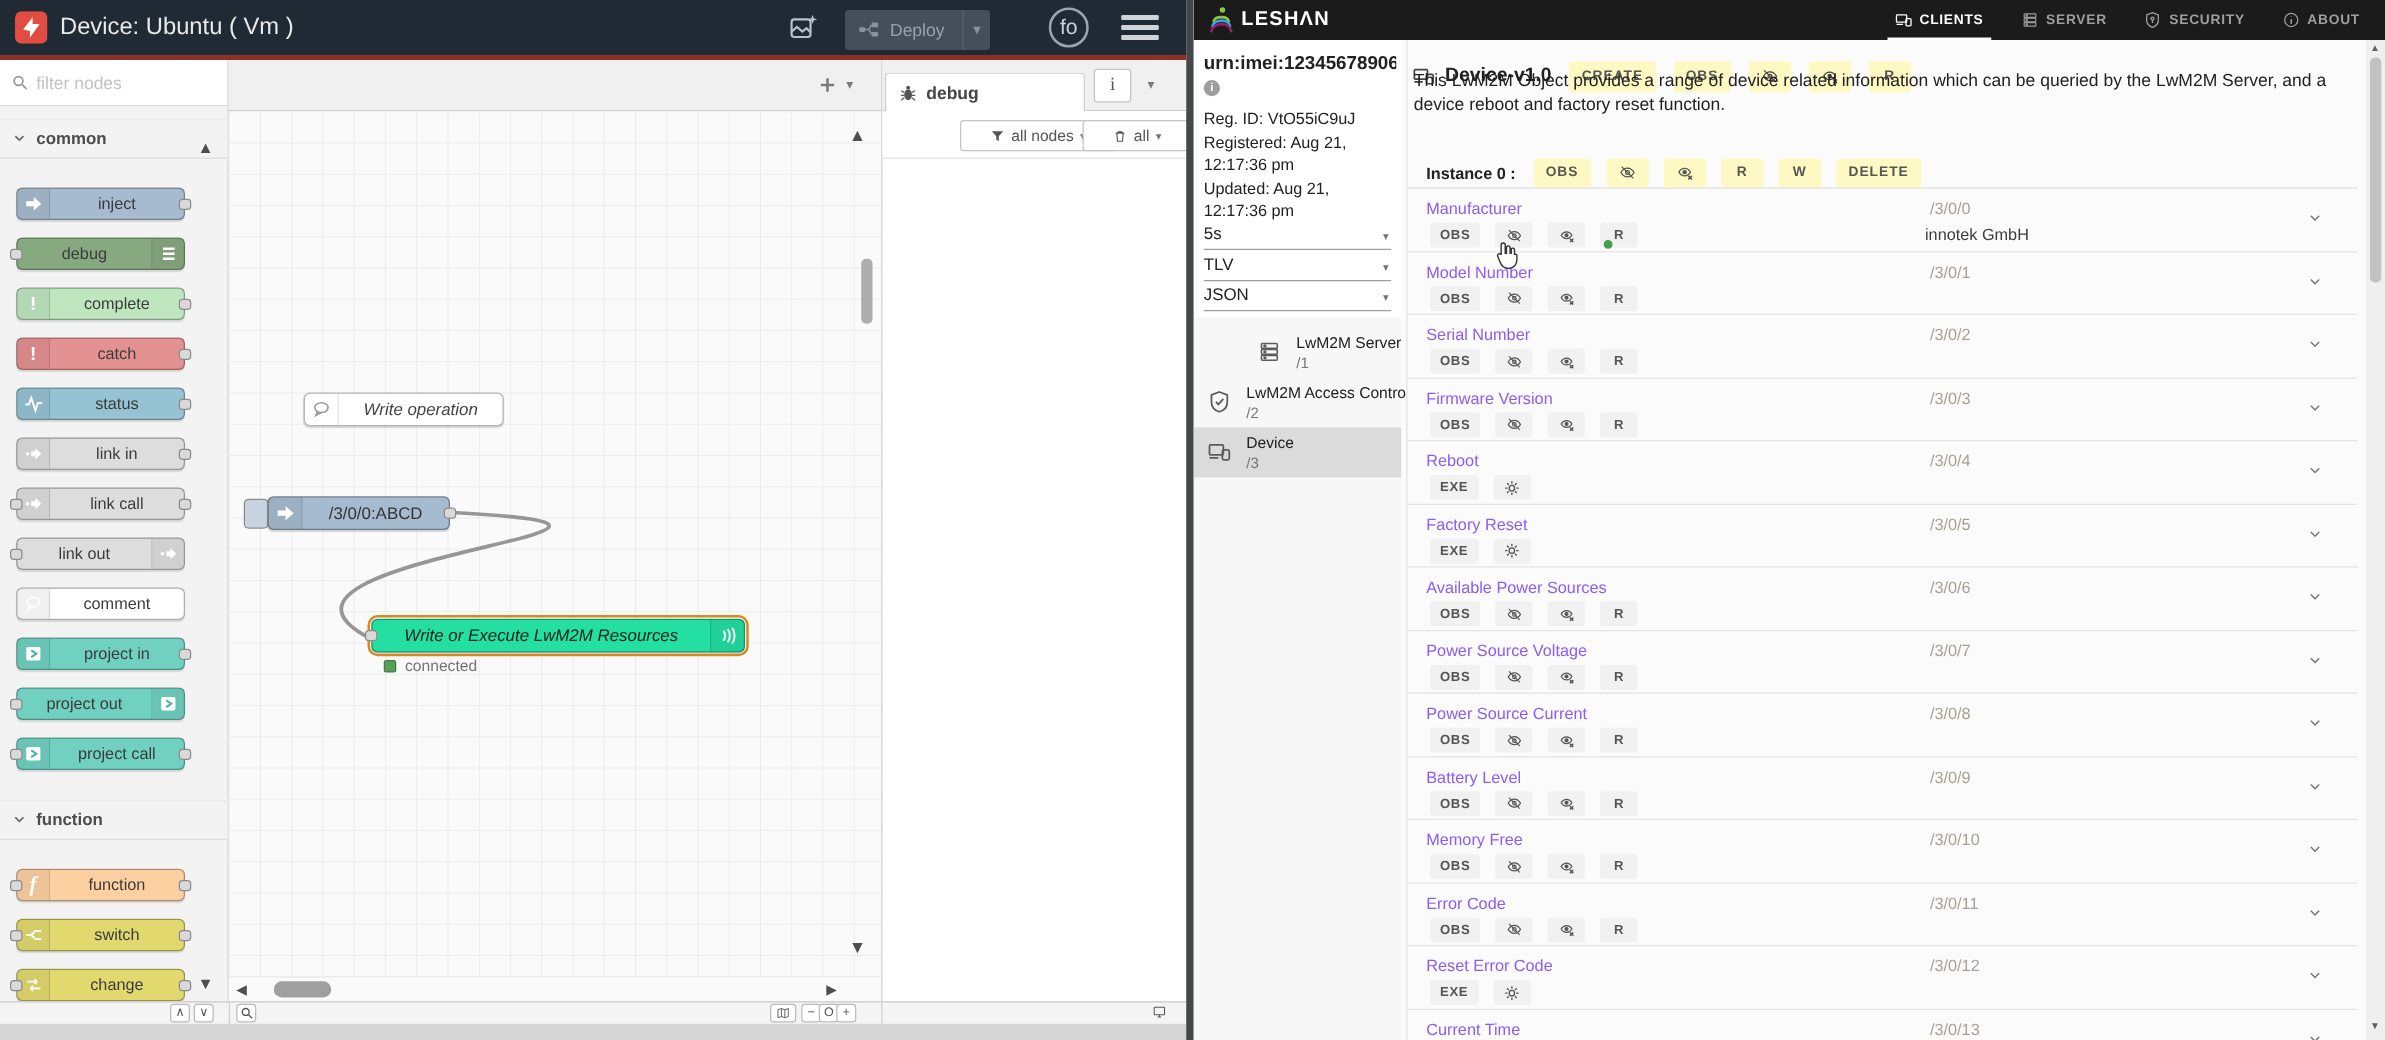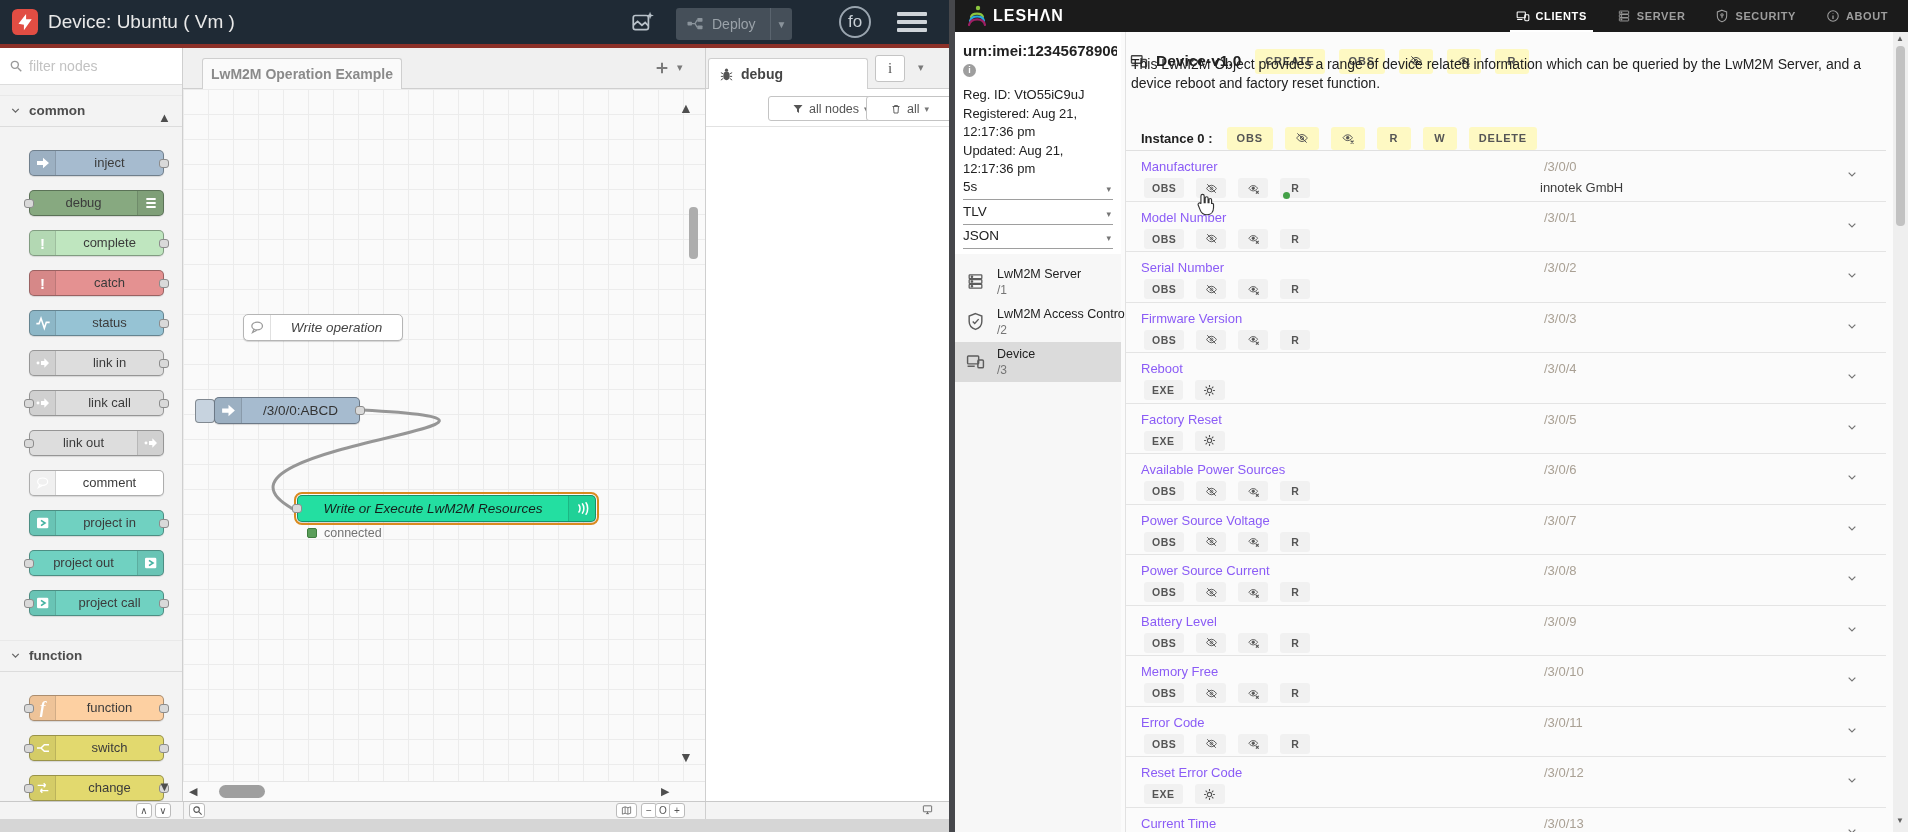--- a/index.html
+++ b/index.html
@@ -35,21 +35,21 @@
   .pal-searchrow { position:absolute; left:0; top:0; width:100%; height:37px; background:#fff;
                    border-bottom:1px solid #ddd; }
   .pal-searchrow .ic { position:absolute; left:9px; top:11px; width:14px; height:14px; color:#999; }
   .pal-search { position:absolute; left:29px; top:6px; width:146px; height:24px; border:none; outline:none;
                 font-size:14px; color:#555; background:transparent; font-family:inherit; }
   .pal-search::placeholder { color:#c2c2c2; }
   .pal-cat { position:absolute; left:0; width:183px; height:32px; background:#f3f3f3;
              border-bottom:1px solid #dcdcdc; border-top:1px solid #e9e9e9; }
   .pal-cat .chev { position:absolute; left:9px; top:8px; width:13px; height:13px; color:#666; }
   .pal-cat .lbl { position:absolute; left:29px; top:7px; font-size:13.5px; font-weight:bold; color:#4d4d4d; }
-  .pnode { position:absolute; left:29px; width:135px; height:26px; border:1px solid rgba(0,0,0,.32);
+  .pnode { position:absolute; left:13px; width:135px; height:26px; border:1px solid rgba(0,0,0,.32);
            border-radius:5px; display:flex; box-shadow:0 1px 1px rgba(0,0,0,.12); }
   .pnode .icoblk { width:26px; background:rgba(0,0,0,.06); display:flex; align-items:center;
                    justify-content:center; color:#fff; flex:none; }
   .pnode .icoblk.l { border-right:1px solid rgba(0,0,0,.12); border-radius:4px 0 0 4px; }
   .pnode .icoblk.r { border-left:1px solid rgba(0,0,0,.12); border-radius:0 4px 4px 0; }
   .pnode .icoblk .ic { width:16px; height:16px; }
   .pnode .icoblk .tglyph { font-size:15px; font-weight:bold; color:#fff; }
   .pnode .icoblk .tglyph.it { font-family:"Liberation Serif", serif; font-style:italic; font-size:17px; }
   .pnode .lbl { flex:1; text-align:center; font-size:13px; color:#3b3b3b; line-height:24px;
                 white-space:nowrap; overflow:hidden; }
@@ -440,21 +440,20 @@
             <i class="port pin"></i>
             <i class="port pout"></i>
           </div>
         </div>
       <span class="pal-arrow" style="left:158px; top:62px;">▲</span>
       <span class="pal-arrow" style="left:158px; top:731px;">▼</span>
     </aside>
 
     <div class="nr-workspace">
       <div class="ws-tabbar">
-        <div class="ws-tab">LwM2M Operation Example</div>
         <span class="ws-plus"><span class="ic"><svg viewBox="0 0 24 24" fill="none" stroke="currentColor" stroke-width="3">
                 <path d="M12 4v16M4 12h16"></path>
               </svg></span></span>
         <span class="ws-tabcaret">▾</span>
       </div>
       <div class="ws-canvas">
         <svg id="wire-svg" viewBox="0 0 522 692" preserveAspectRatio="none">
           <path d="M179 321 C425 334, -5 356, 110 420" fill="none" stroke="#969696" stroke-width="3"></path>
         </svg>
         <div class="cnode" id="comment-node">
@@ -651,21 +650,21 @@
         <div>Reg. ID: VtO55iC9uJ</div>
         <div>Registered: Aug 21, 12:17:36 pm</div>
         <div>Updated: Aug 21, 12:17:36 pm</div>
       </div>
       <div id="ls-selects">
           <div class="ls-select" style="top: 147px;"><span>5s</span><span class="cv">▾</span></div>
           <div class="ls-select" style="top: 171.5px;"><span>TLV</span><span class="cv">▾</span></div>
           <div class="ls-select" style="top: 196px;"><span>JSON</span><span class="cv">▾</span></div>
         </div>
       <div class="ls-objlist" id="ls-objlist">
-          <div class="ls-obj" style="top: 8px;">
+          <div class="ls-obj" style="top: 8px; margin-left: 40px;">
             <span class="ic">
               <svg viewBox="0 0 24 24" fill="none" stroke="currentColor" stroke-width="1.6">
                 <rect x="4" y="3.5" width="16" height="5" rx="1"></rect>
                 <rect x="4" y="9.5" width="16" height="5" rx="1"></rect>
                 <rect x="4" y="15.5" width="16" height="5" rx="1"></rect>
                 <circle cx="7.5" cy="6" r=".9" fill="currentColor"></circle>
                 <circle cx="7.5" cy="12" r=".9" fill="currentColor"></circle>
                 <circle cx="7.5" cy="18" r=".9" fill="currentColor"></circle>
               </svg>
             </span>

